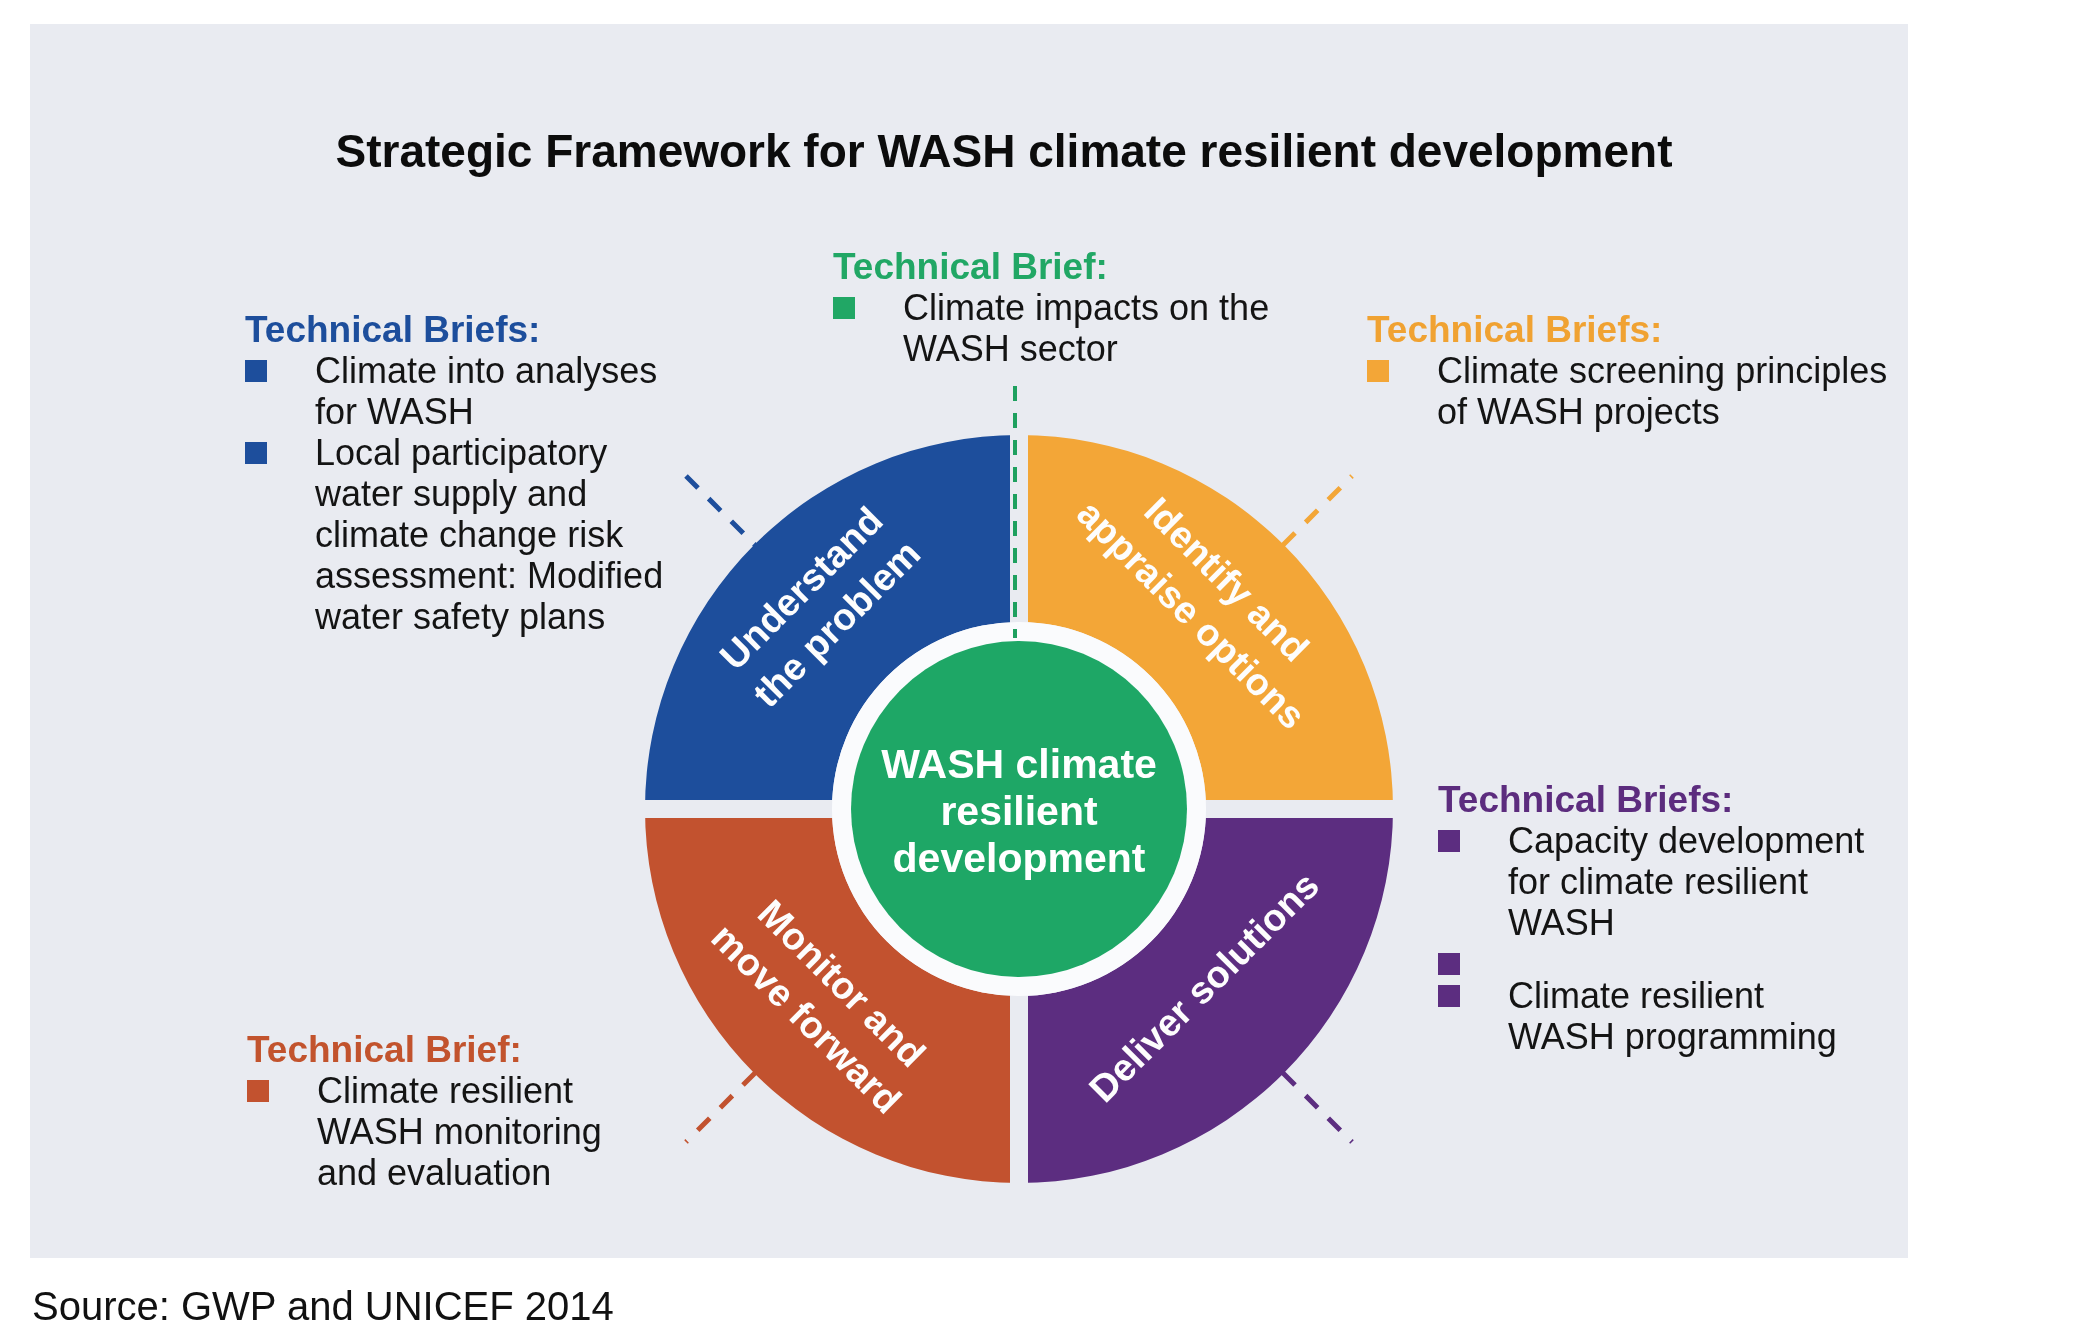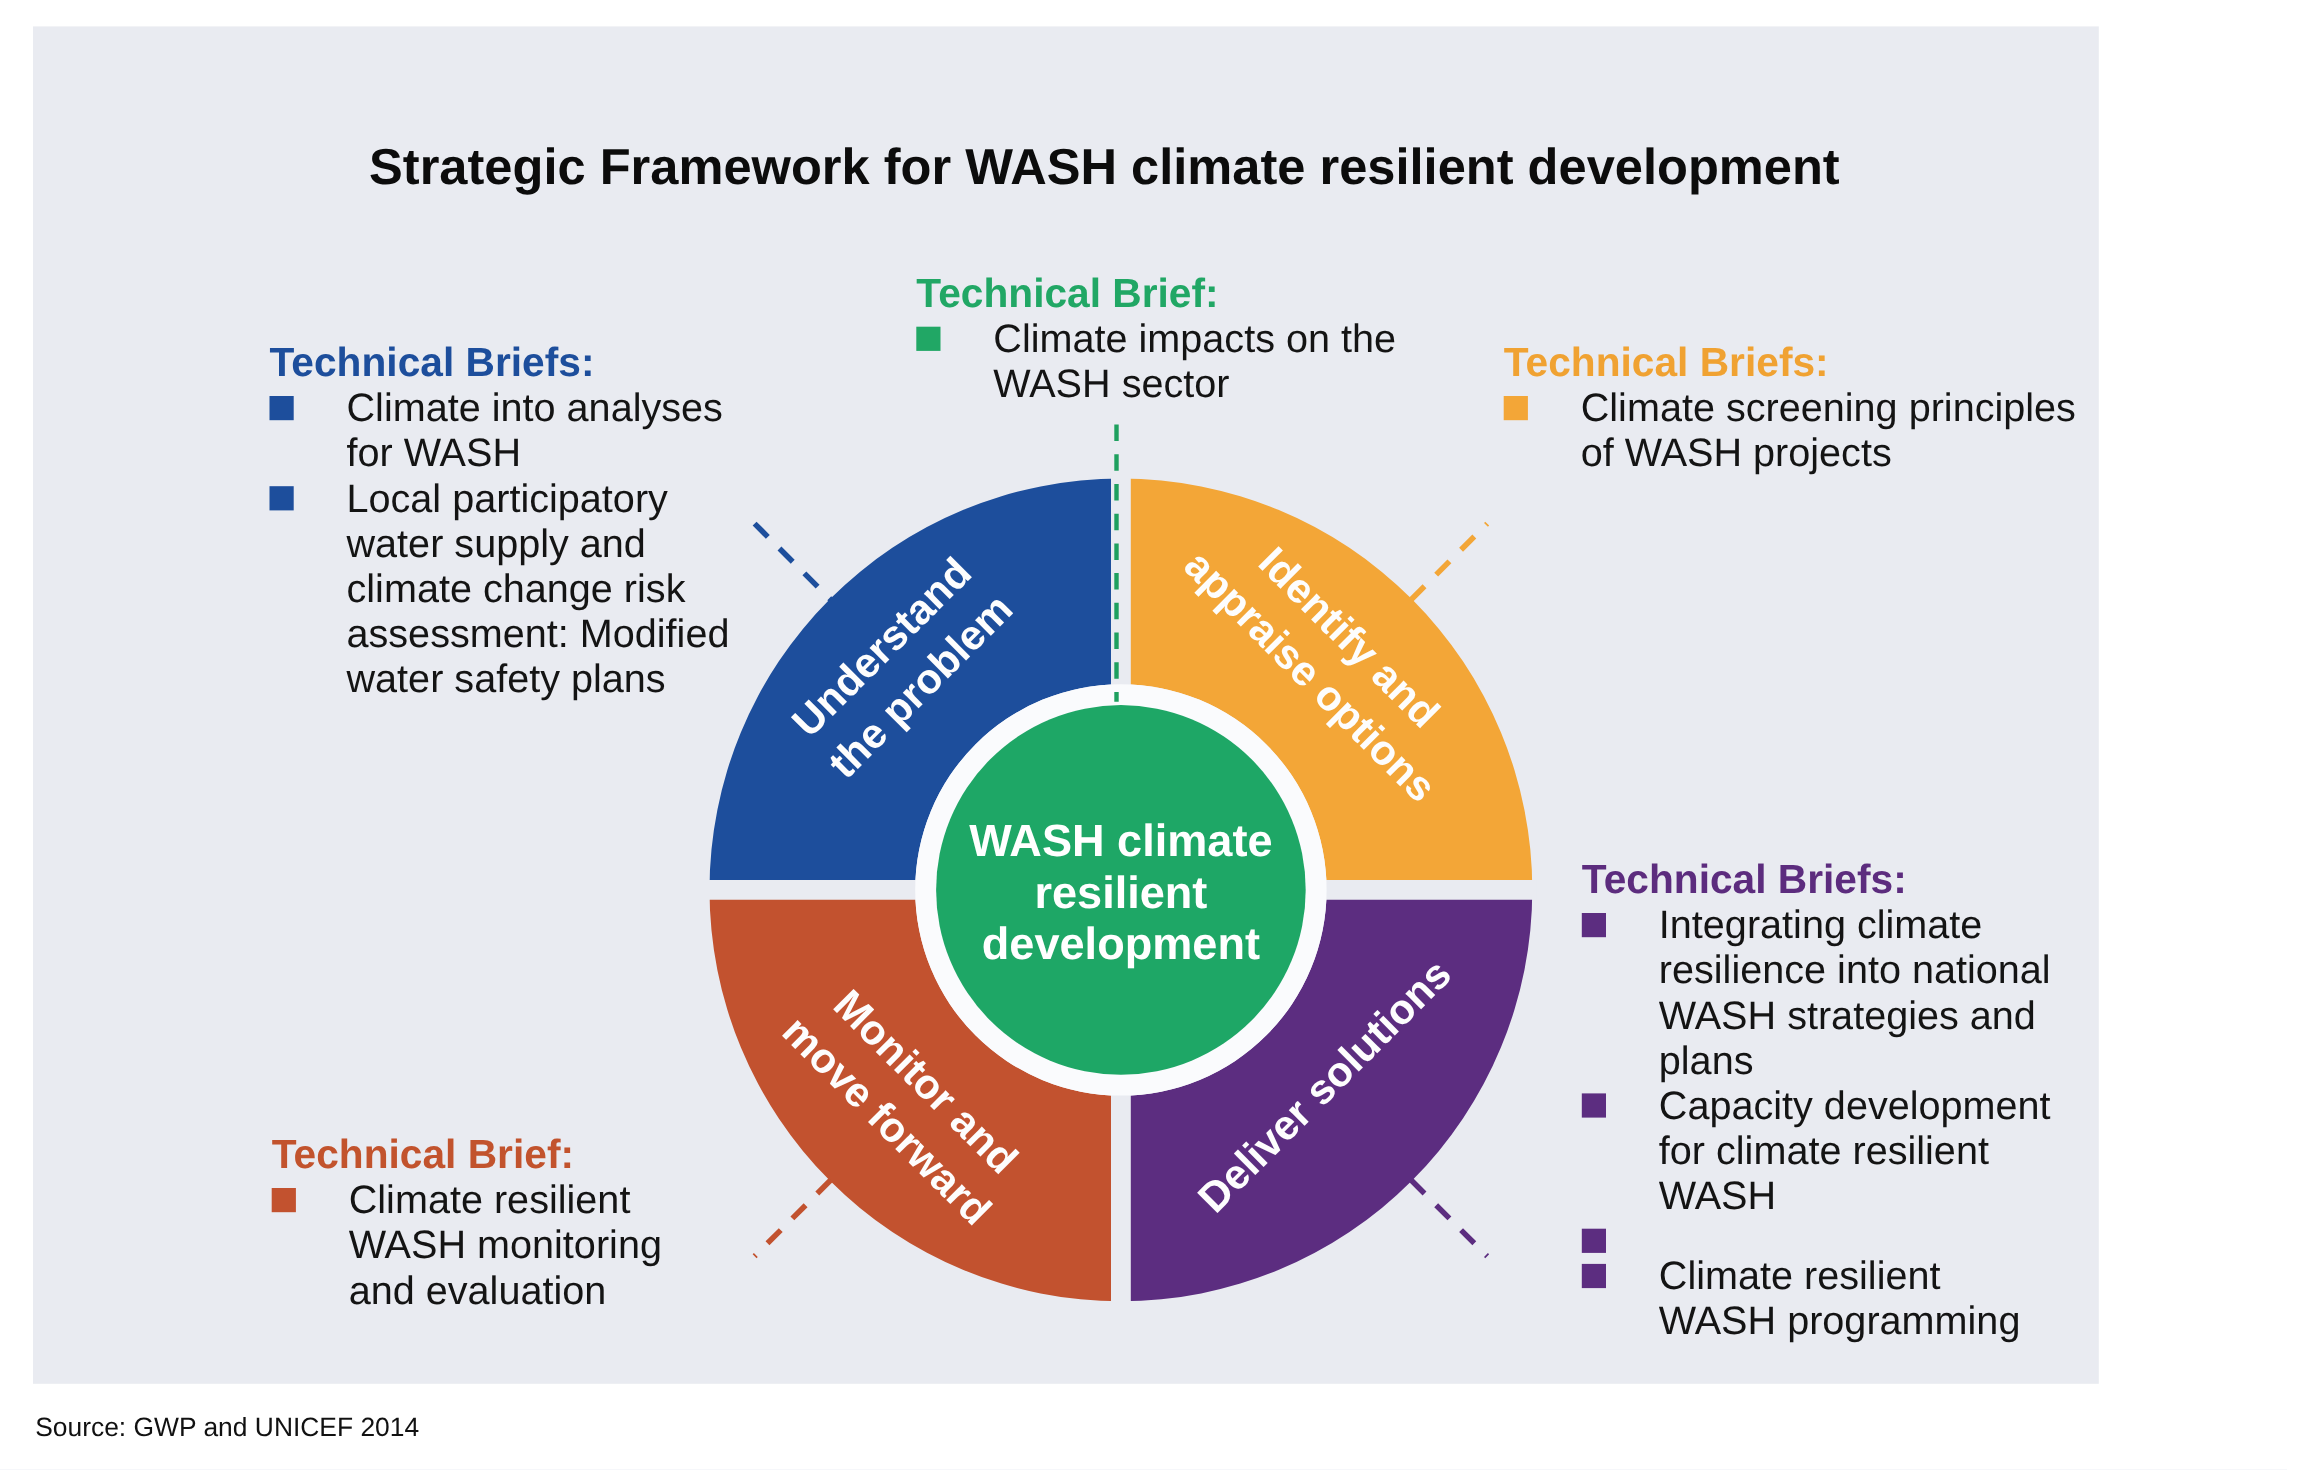--- a/index.html
+++ b/index.html
@@ -24,21 +24,21 @@
   .head-green{color:#21a765;}  .bullet-green{background:#21a765;}
   .head-orange{color:#f0a232;} .bullet-orange{background:#f3a637;}
   .head-purple{color:#5c2c7e;} .bullet-purple{background:#5c2d80;}
   .head-red{color:#c2532d;}    .bullet-red{background:#c2522f;}
   .brief-blue{left:215px;top:285px;}
   .brief-green{left:803px;top:222px;}
   .brief-orange{left:1337px;top:285px;}
   .brief-purple{left:1408px;top:755px;}
   .brief-red{left:217px;top:1005px;}
   .source{
-    position:absolute;left:32px;top:1284px;font-size:24px;color:#111;
+    position:absolute;left:32px;top:1284px;font-size:40px;color:#111;
   }
   .ring-svg{position:absolute;left:539px;top:335px;width:900px;height:900px;}
   .ring-label{font:700 38px "Liberation Sans", sans-serif;fill:#fdfdfd;text-anchor:middle;}
   .center-label{font:700 41px "Liberation Sans", sans-serif;fill:#ffffff;text-anchor:middle;}
 </style>
 </head>
 <body>
 
 <div class="panel">
 
@@ -74,26 +74,20 @@
     <div class="brief-head head-orange">Technical Briefs:</div>
     <div class="brief-item">
       <span class="bullet bullet-orange"></span>
       <span class="brief-text">Climate screening principles
 of WASH projects</span>
     </div>
   </section>
 
   <section class="brief brief-purple">
     <div class="brief-head head-purple">Technical Briefs:</div>
-    <div class="brief-item">
-      <span class="bullet bullet-purple"></span>
-      <span class="brief-text">Integrating climate
-resilience into national
-WASH strategies and plans</span>
-    </div>
     <div class="brief-item">
       <span class="bullet bullet-purple"></span>
       <span class="brief-text">Capacity development
 for climate resilient WASH</span>
     </div>
     <div class="brief-item">
       <span class="bullet bullet-purple"></span>
     </div>
     <div class="brief-item">
       <span class="bullet bullet-purple"></span>

